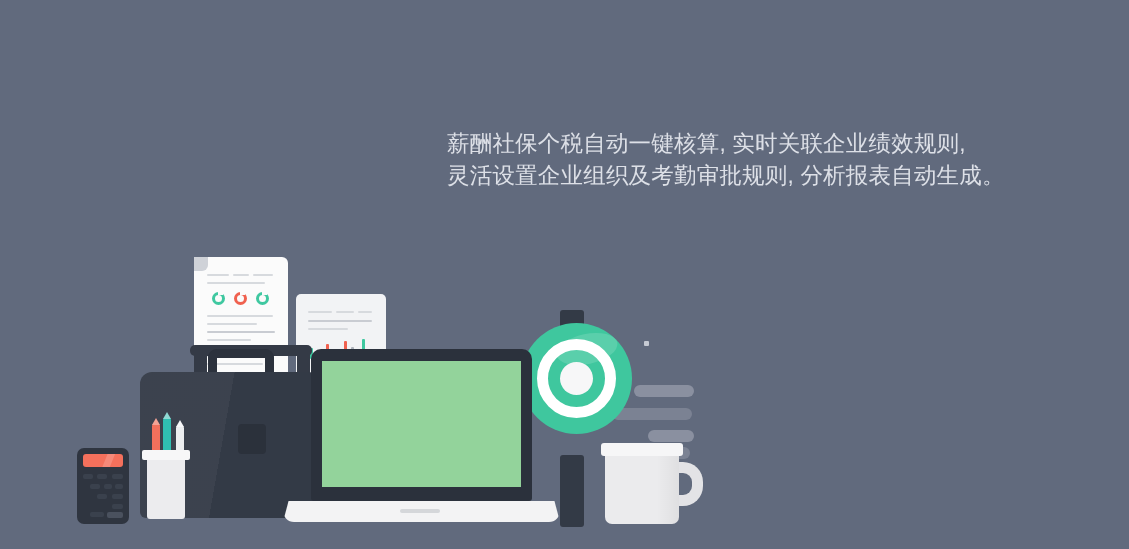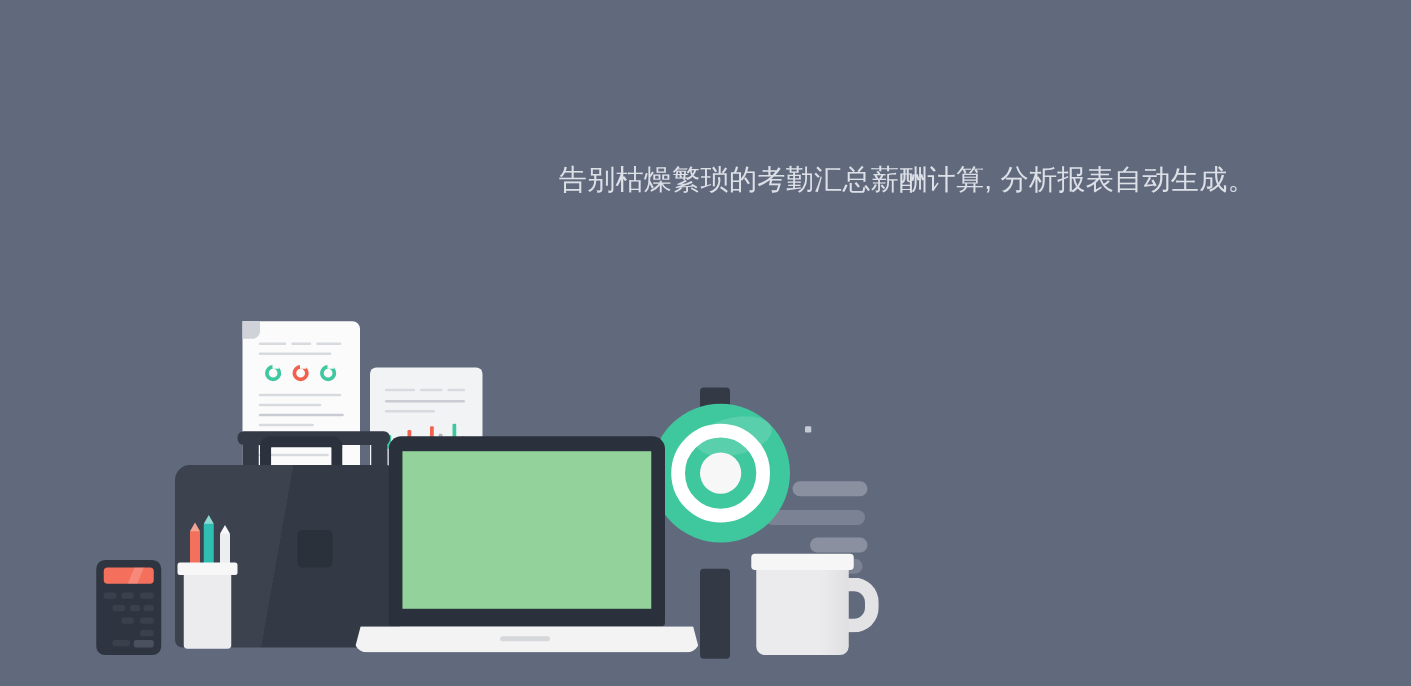--- a/index.html
+++ b/index.html
@@ -447,16 +447,17 @@
 
     <div id="mug-handle"></div>
     <div id="mug-body"></div>
     <div id="mug-shade"></div>
     <div id="mug-rim"></div>
 
   </div>
 
 
   <div id="subcopy">
-    <span class="line">告别枯燥繁琐的考勤汇总薪酬计算, 分析报表自动生成。</span>
+    <span class="line">薪酬社保个税自动一键核算, 实时关联企业绩效规则,</span>
+    <span class="line">灵活设置企业组织及考勤审批规则, 分析报表自动生成。</span>
   </div>
 
 </div>
 
 </body></html>

